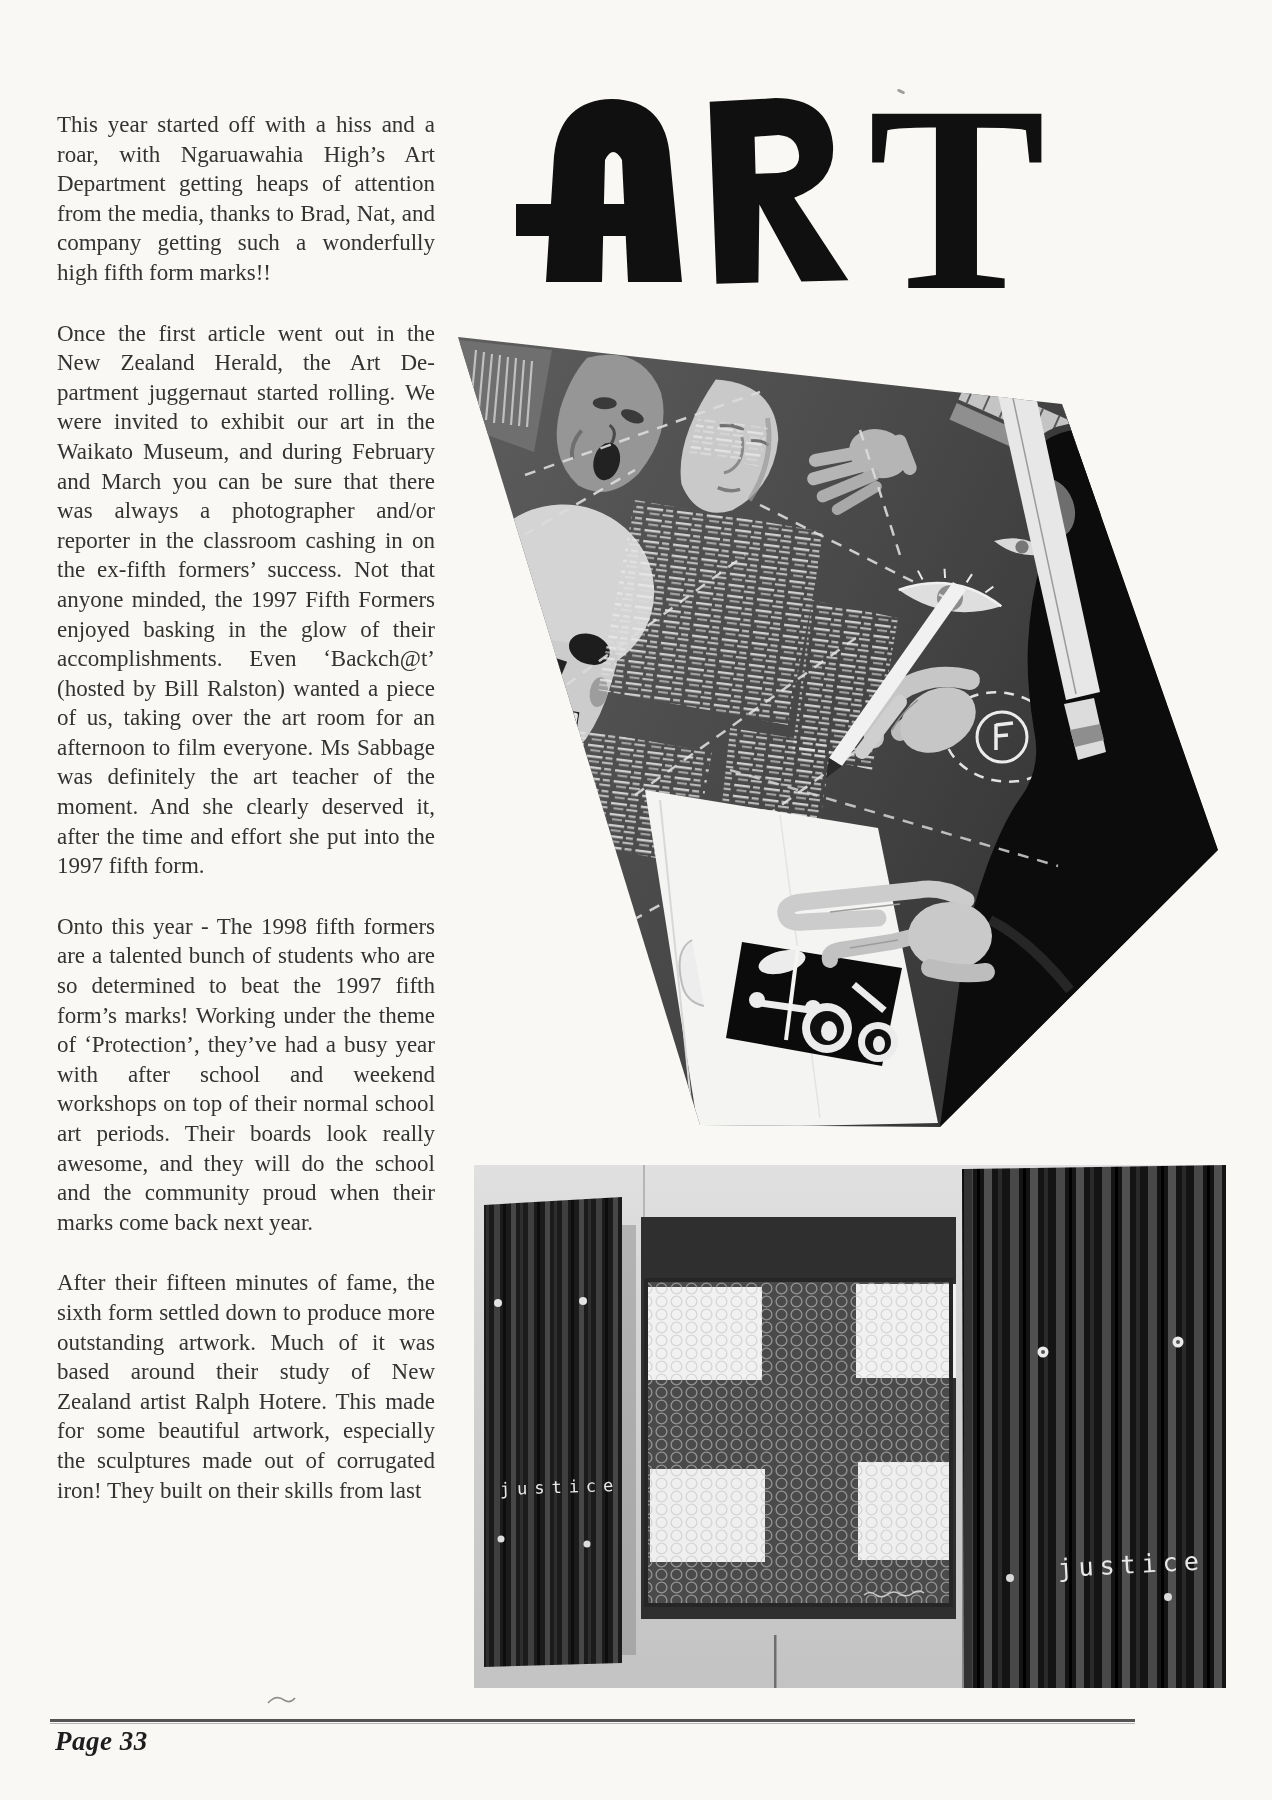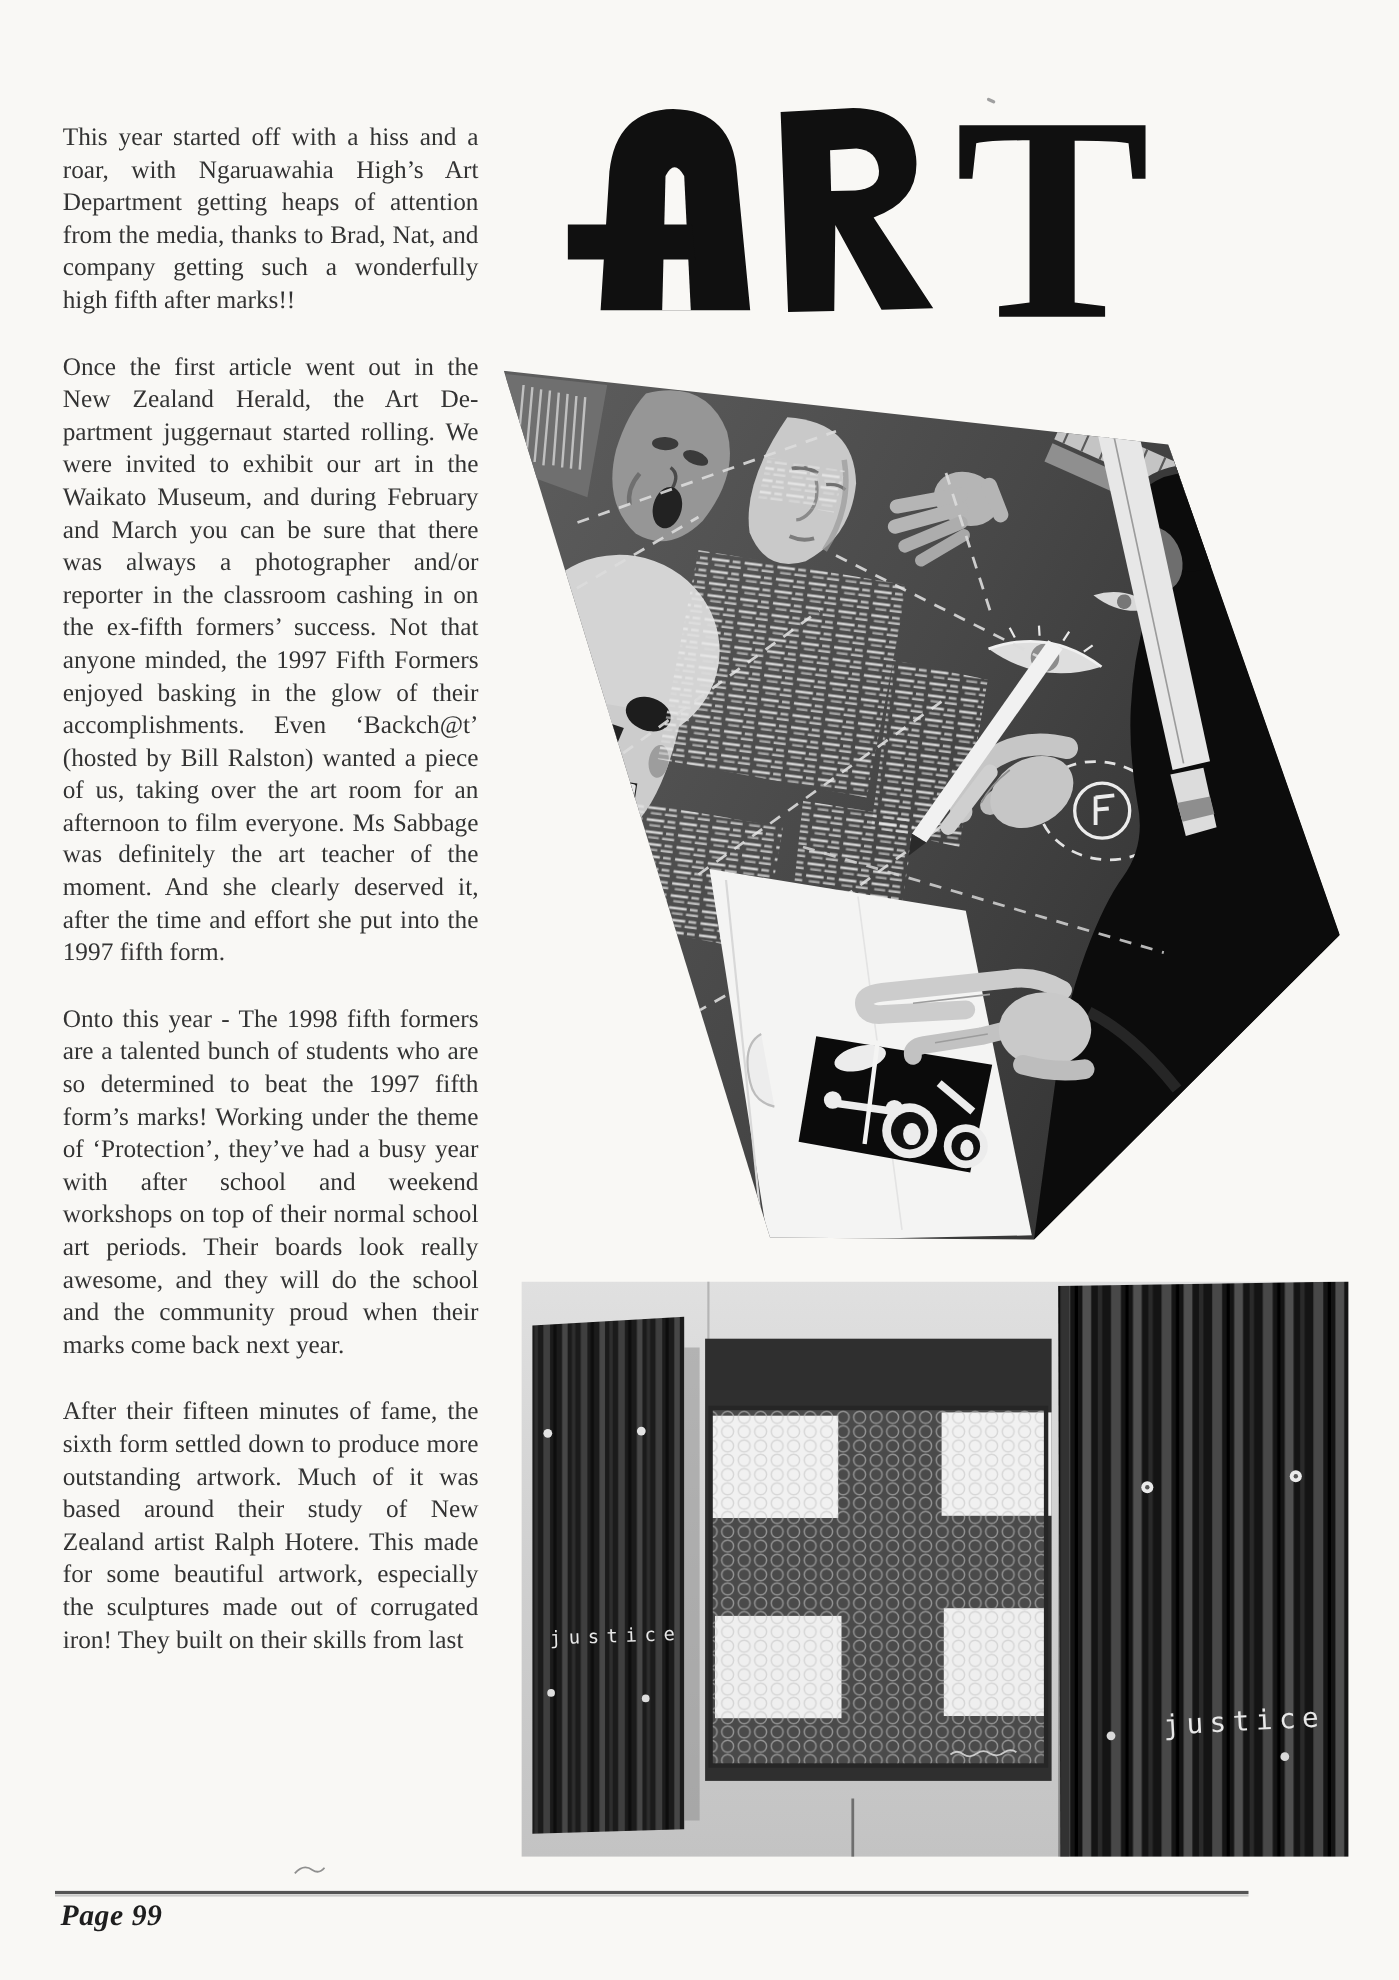--- a/index.html
+++ b/index.html
@@ -21,21 +21,21 @@
          border-radius:2px;transform:rotate(24deg);}
   .sr{position:absolute;width:1px;height:1px;overflow:hidden;clip-path:inset(50%);}
   svg text.stitch{font-family:"DejaVu Sans Mono",monospace;fill:#e8e8e8;}
 </style>
 </head>
 <body>
 
 <main class="page">
 
   <section class="column">
-    <p>This year started off with a hiss and a roar, with Ngaruawahia High’s Art Department getting heaps of atten­tion from the media, thanks to Brad, Nat, and company getting such a wonderfully high fifth after marks!!</p>
+    <p>This year started off with a hiss and a roar, with Ngaruawahia High’s Art Department getting heaps of atten­tion from the media, thanks to Brad, Nat, and company getting such a wonderfully high fifth form marks!!</p>
     <p>Once the first article went out in the New Zealand Herald, the Art De­partment juggernaut started rolling. We were invited to exhibit our art in the Waikato Museum, and during February and March you can be sure that there was always a photogra­pher and/or reporter in the class­room cashing in on the ex-fifth for­mers’ success. Not that anyone minded, the 1997 Fifth Formers en­joyed basking in the glow of their accomplishments. Even ‘Backch@t’ (hosted by Bill Ralston) wanted a piece of us, taking over the art room for an afternoon to film everyone. Ms Sabbage was definitely the art teacher of the moment. And she clearly deserved it, after the time and effort she put into the 1997 fifth form.</p>
     <p>Onto this year - The 1998 fifth for­mers are a talented bunch of stu­dents who are so determined to beat the 1997 fifth form’s marks! Work­ing under the theme of ‘Protection’, they’ve had a busy year with after school and weekend workshops on top of their normal school art peri­ods. Their boards look really awe­some, and they will do the school and the community proud when their marks come back next year.</p>
     <p>After their fifteen minutes of fame, the sixth form settled down to pro­duce more outstanding artwork. Much of it was based around their study of New Zealand artist Ralph Hotere. This made for some beauti­ful artwork, especially the sculp­tures made out of corrugated iron! They built on their skills from last</p>
   </section>
 
   <div class="art-title">
     <span class="sr">ART</span>
     <svg width="552" height="206" viewBox="0 0 552 206" role="img" aria-label="ART">
       <g fill="#101010">
         <path d="M 30 196 L 38 70 Q 44 14 96 13 Q 150 14 154 72 L 166 196 Z"></path>
@@ -298,15 +298,15 @@
         <circle cx="536" cy="413" r="4" fill="#d9d9d9"></circle>
           <circle cx="694" cy="432" r="4" fill="#d9d9d9"></circle>
       </g>
     </svg>
   </figure>
 
   <svg class="scribble" width="34" height="16">
     <path d="M 3 11 q 8 -9 16 -3 q 6 4 11 -2" stroke="#8f8f8f" stroke-width="1.6" fill="none"></path>
   </svg>
   <div class="footer-rule"></div>
-  <div class="page-number">Page 99</div>
+  <div class="page-number">Page 33</div>
 
 </main>
 
 </body></html>

